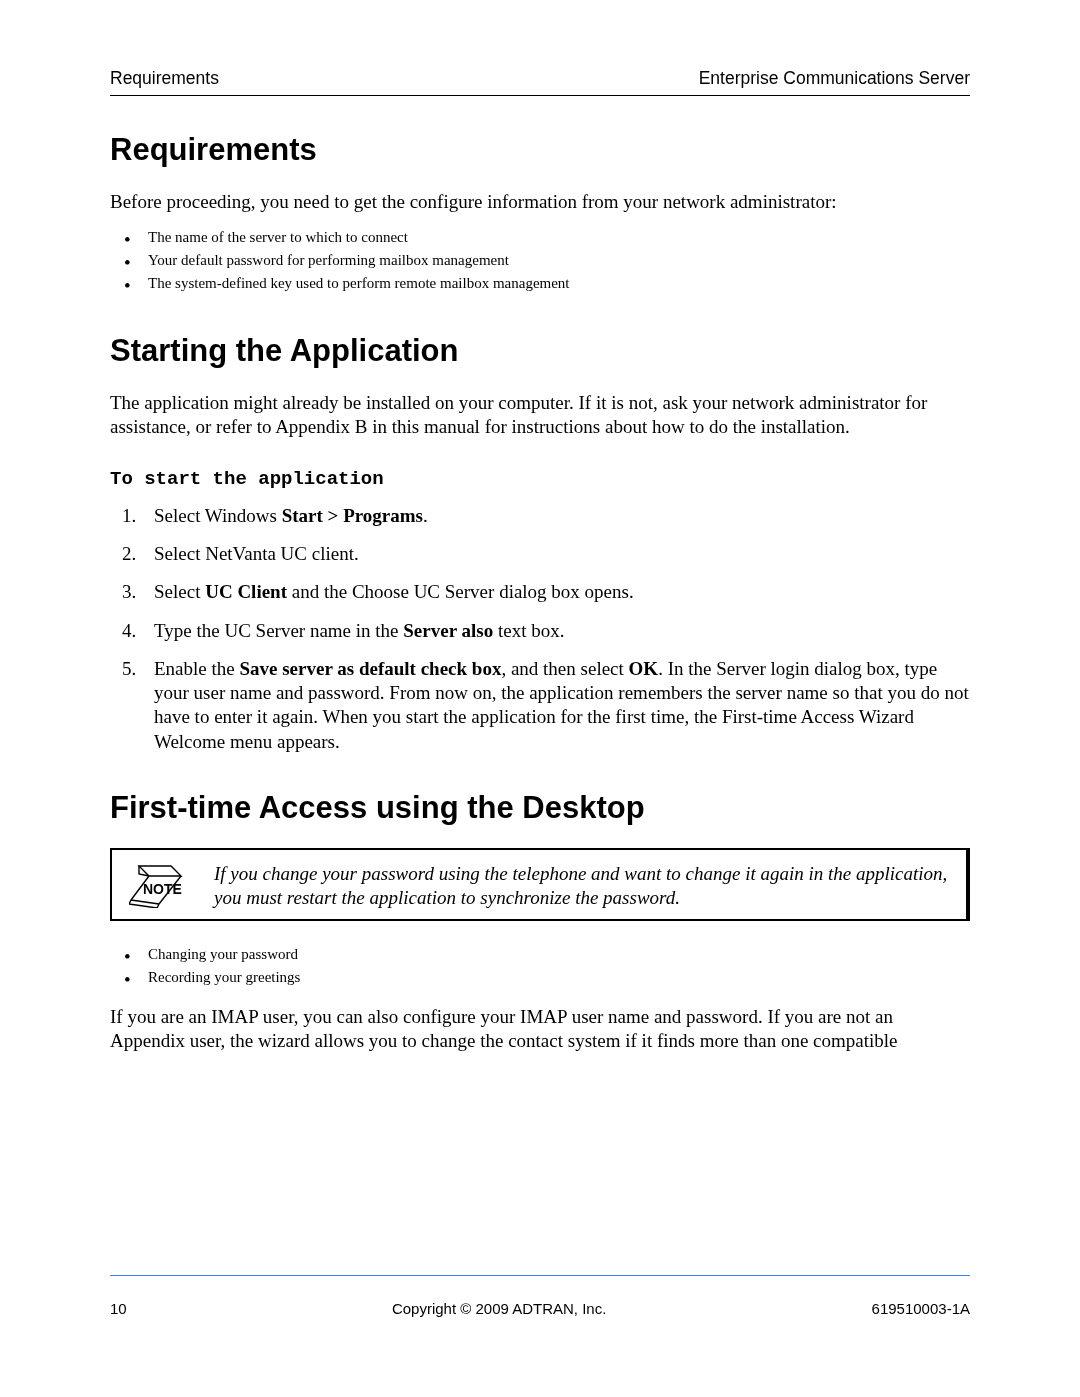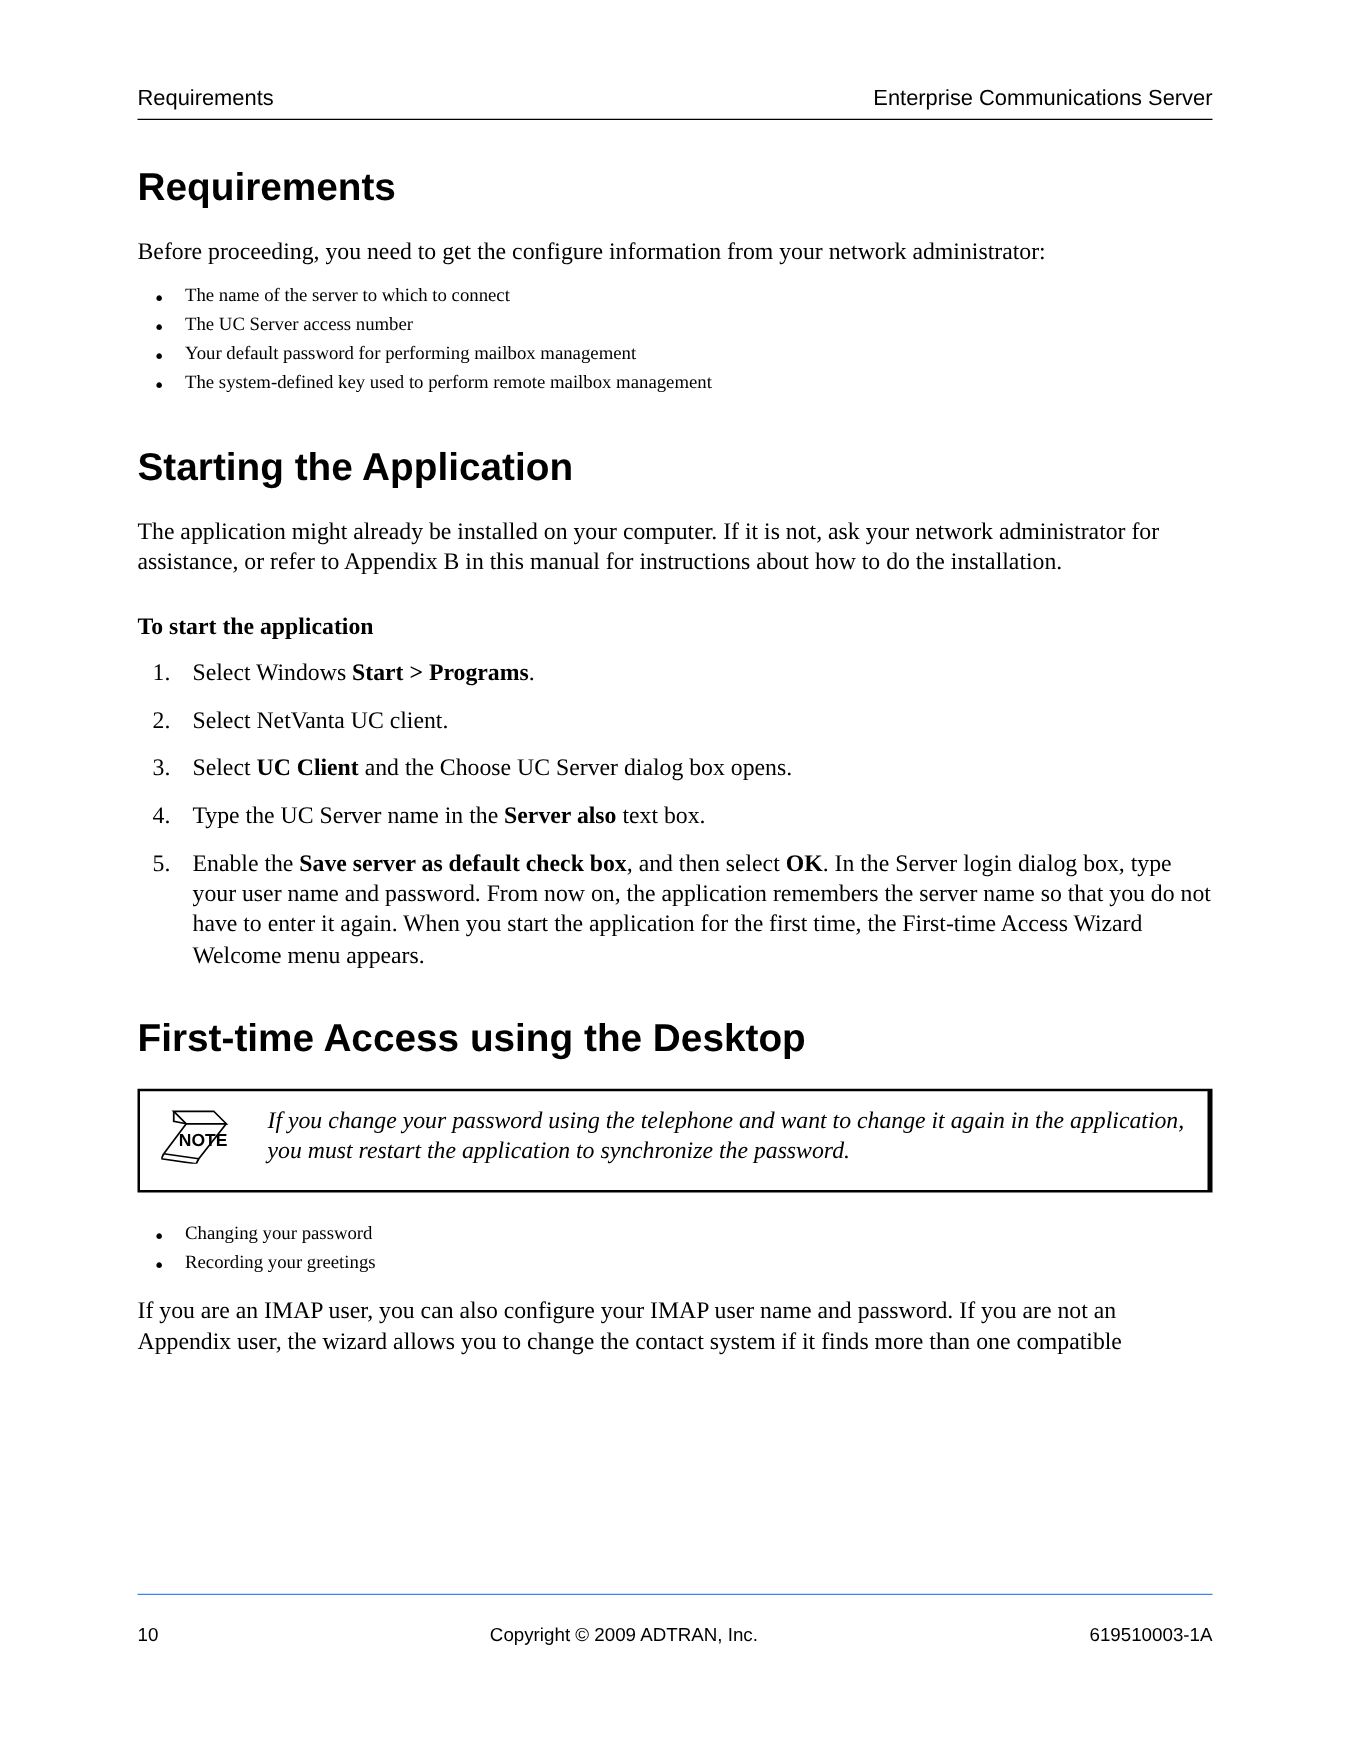--- a/index.html
+++ b/index.html
@@ -24,21 +24,21 @@
     border-bottom: 1px solid #000;
     margin-bottom: 36px;
   }
   h1 {
     font-family: Arial, Helvetica, sans-serif;
     font-weight: bold;
     font-size: 31px;
     margin: 0 0 22px 0;
   }
   h2.subhead {
-    font-family: Liberation Serif, serif;
+    font-family: Liberation Mono, monospace;
     font-weight: bold;
     font-size: 19px;
     margin: 28px 0 14px 0;
   }
   p {
     font-size: 19px;
     line-height: 1.28;
     margin: 0 0 14px 0;
   }
   ul.bullets {
@@ -76,21 +76,21 @@
   ol.steps li::before {
     content: counter(step) ".";
     position: absolute;
     left: 12px;
   }
   .note-box {
     border: 2px solid #000;
     border-right-width: 4px;
     display: flex;
     align-items: center;
-    padding: 12px 18px 18px 10px;
+    padding: 12px 18px 8px 10px;
     margin: 14px 0 24px 0;
     gap: 22px;
   }
   .note-icon {
     flex: 0 0 auto;
     width: 70px;
     text-align: center;
   }
   .note-icon svg { display: block; margin: 0 auto; }
   .note-text {
@@ -120,21 +120,20 @@
 
   <div class="running-head">
     <span>Requirements</span>
     <span>Enterprise Communications Server</span>
   </div>
 
   <h1>Requirements</h1>
   <p>Before proceeding, you need to get the configure information from your network administrator:</p>
   <ul class="bullets">
     <li>The name of the server to which to connect</li>
-    <li>The UC Server access number</li>
     <li>Your default password for performing mailbox management</li>
     <li>The system-defined key used to perform remote mailbox management</li>
   </ul>
 
   <h1>Starting the Application</h1>
   <p>The application might already be installed on your computer. If it is not, ask your network administrator for assistance, or refer to Appendix B in this manual for instructions about how to do the installation.</p>
 
   <h2 class="subhead">To start the application</h2>
 
   <ol class="steps">

